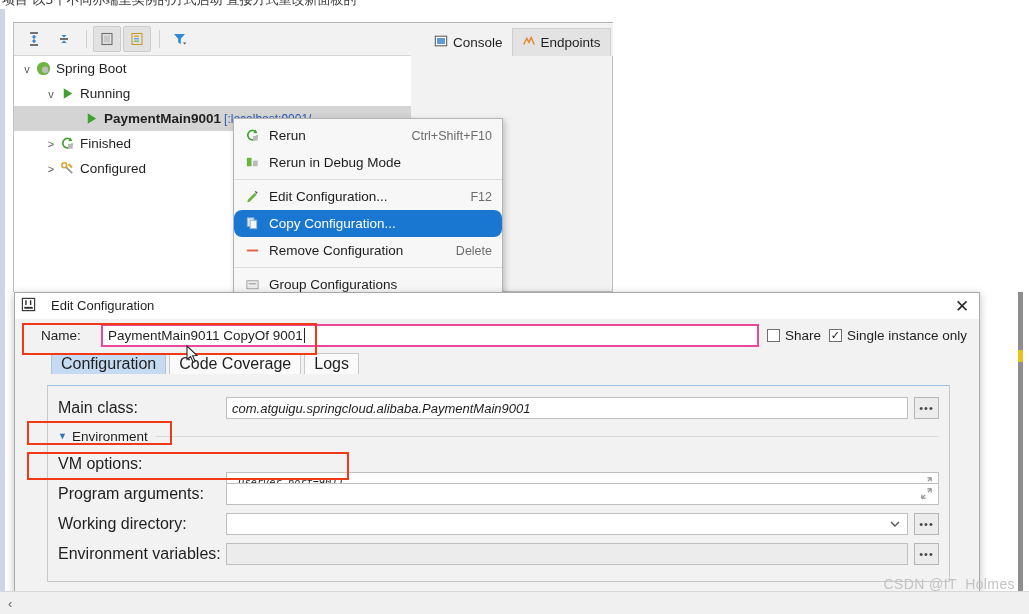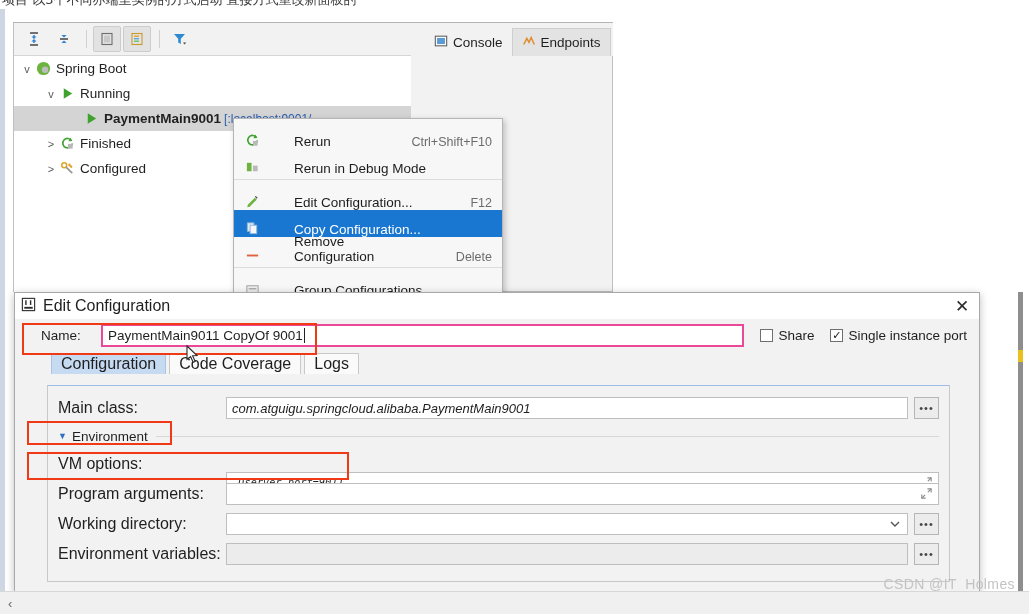--- a/index.html
+++ b/index.html
@@ -71,62 +71,62 @@
   .tsub{color:#2a5db0;font-size:12px;margin-left:3px;}
 
   
   #ctx-menu{
     position:absolute;left:233px;top:118px;width:270px;
     background:#f7f7f7;border:1px solid #b5b5b5;
     box-shadow:2px 2px 6px rgba(0,0,0,.22);
     padding:3px 0;box-sizing:border-box;
   }
   .mi{
-    height:27px;display:flex;align-items:flex-end;padding:0 10px 0 8px;
-    font-size:13.5px;color:#1c1c1c;box-sizing:border-box;gap:25px;
-  }
-  .mi.sel{background:#1977d2;color:#ffffff;}
+    height:27px;display:flex;align-items:center;padding:0 10px 0 8px;
+    font-size:13.5px;color:#1c1c1c;box-sizing:border-box;
+  }
+  .mi.sel{background:#1977d2;color:#ffffff;border-radius:8px;}
   .mi .mi-ico{width:20px;height:18px;margin-right:7px;flex:0 0 20px;
               display:flex;align-items:center;justify-content:center;}
   .mi .mi-label{flex:1;}
   .mi .mi-key{color:#6c6c6c;font-size:12.5px;margin-left:16px;}
   .mi.sel .mi-key{color:#e3eefb;}
   .mi-sep{height:1px;background:#dcdcdc;margin:3px 0;}
 
   
   #dialog{
     position:absolute;left:14px;top:292px;width:966px;height:300px;
     background:#f2f2f2;border:1px solid #a9a9a9;
     box-shadow:0 2px 8px rgba(0,0,0,.25);box-sizing:border-box;
   }
   #dlg-title{
     height:26px;background:#ffffff;display:flex;align-items:center;
     padding:0 6px;box-sizing:border-box;border-bottom:1px solid #ffffff;
   }
-  #dlg-title .dtxt{font-size:16px;margin-left:7px;}
+  #dlg-title .dtxt{font-size:13px;margin-left:15px;}
   #dlg-close{
     position:absolute;right:4px;top:2px;width:26px;height:22px;
     display:flex;align-items:center;justify-content:center;
     font-size:17px;color:#2b2b2b;
   }
   #name-row{
     height:33px;display:flex;align-items:center;padding:0 12px 0 26px;
     box-sizing:border-box;background:#f2f2f2;
   }
   #name-row .lbl{font-size:13.5px;width:60px;}
   #name-input{
     flex:1;height:23px;background:#ffffff;border:2px solid #ec4899;
     display:flex;align-items:center;padding:0 5px;font-size:13.5px;
     box-sizing:border-box;position:relative;
   }
   .caret{
     display:inline-block;width:1px;height:15px;background:#222;
     margin-left:1px;vertical-align:middle;
   }
-  .cbx-wrap{display:flex;align-items:center;gap:5px;margin-left:16px;font-size:13.5px;}
+  .cbx-wrap{display:flex;align-items:center;gap:5px;margin-left:8px;font-size:13.5px;}
   .cbx{
     width:13px;height:13px;border:1px solid #6f6f6f;background:#fff;
     display:flex;align-items:center;justify-content:center;
     font-size:11px;line-height:1;color:#111;box-sizing:border-box;
   }
   #tabs-row{
     height:22px;display:flex;align-items:flex-end;padding-left:36px;
     box-sizing:border-box;
   }
   .dtab{
@@ -426,21 +426,21 @@
     <span id="name-input">
       <span>PaymentMain9011 CopyOf 9001</span>
         <span class="caret"></span>
     </span>
     <span class="cbx-wrap">
       <span class="cbx"></span>
       <span>Share</span>
     </span>
     <span class="cbx-wrap">
       <span class="cbx">✓</span>
-      <span>Single instance port</span>
+      <span>Single instance only</span>
     </span>
   </div>
 
   <div id="tabs-row">
     <div class="dtab active">Configuration</div>
     <div class="dtab">Code Coverage</div>
     <div class="dtab">Logs</div>
   </div>
 
   <div id="form">

